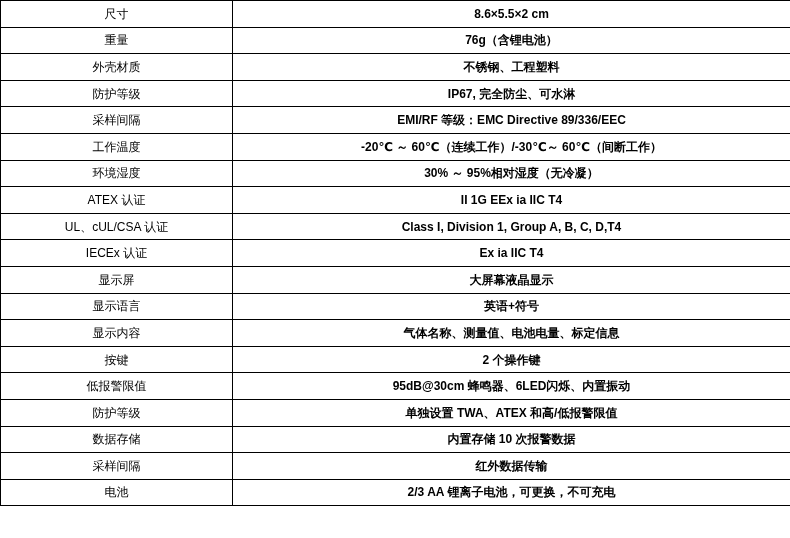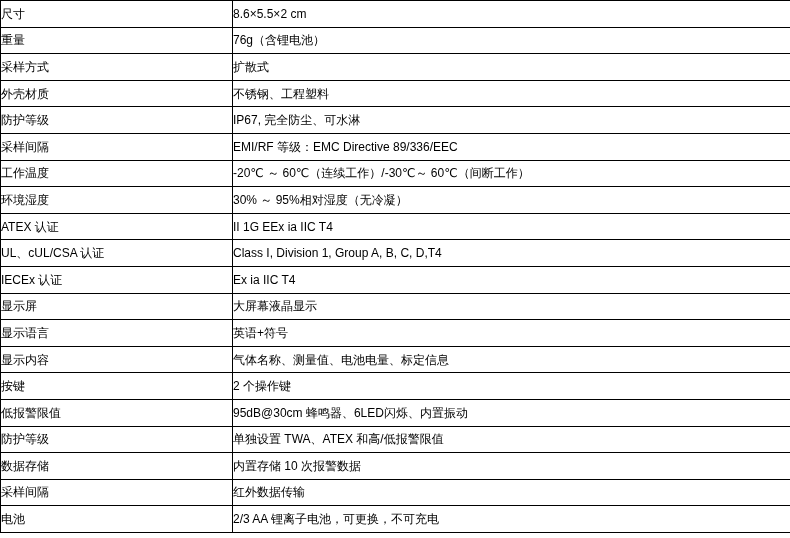--- a/index.html
+++ b/index.html
@@ -17,31 +17,32 @@
     border-collapse: collapse;
     width: 790px;
     table-layout: fixed;
   }
   #spec-table col.c-label { width: 232px; }
   #spec-table col.c-value { width: 558px; }
   #spec-table td {
     border: 1px solid #000000;
     font-size: 12px;
     line-height: 14px;
+    text-align: center;
     vertical-align: middle;
     padding: 0;
     height: 25.6px;
     white-space: nowrap;
     overflow: hidden;
   }
   #spec-table td.label {
     font-weight: normal;
   }
   #spec-table td.value {
-    font-weight: normal;
+    font-weight: bold;
   }
   #spec-table tr:last-child td {
     border-bottom: 1px solid #000000;
   }
 </style>
 </head>
 <body>
 
 <table id="spec-table">
   <colgroup>
@@ -49,24 +50,20 @@
     <col class="c-value">
   </colgroup>
   <tbody>
       <tr>
         <td class="label">尺寸</td>
         <td class="value">8.6×5.5×2 cm</td>
       </tr>
       <tr>
         <td class="label">重量</td>
         <td class="value">76g（含锂电池）</td>
-      </tr>
-      <tr>
-        <td class="label">采样方式</td>
-        <td class="value">扩散式</td>
       </tr>
       <tr>
         <td class="label">外壳材质</td>
         <td class="value">不锈钢、工程塑料</td>
       </tr>
       <tr>
         <td class="label">防护等级</td>
         <td class="value">IP67, 完全防尘、可水淋</td>
       </tr>
       <tr>

